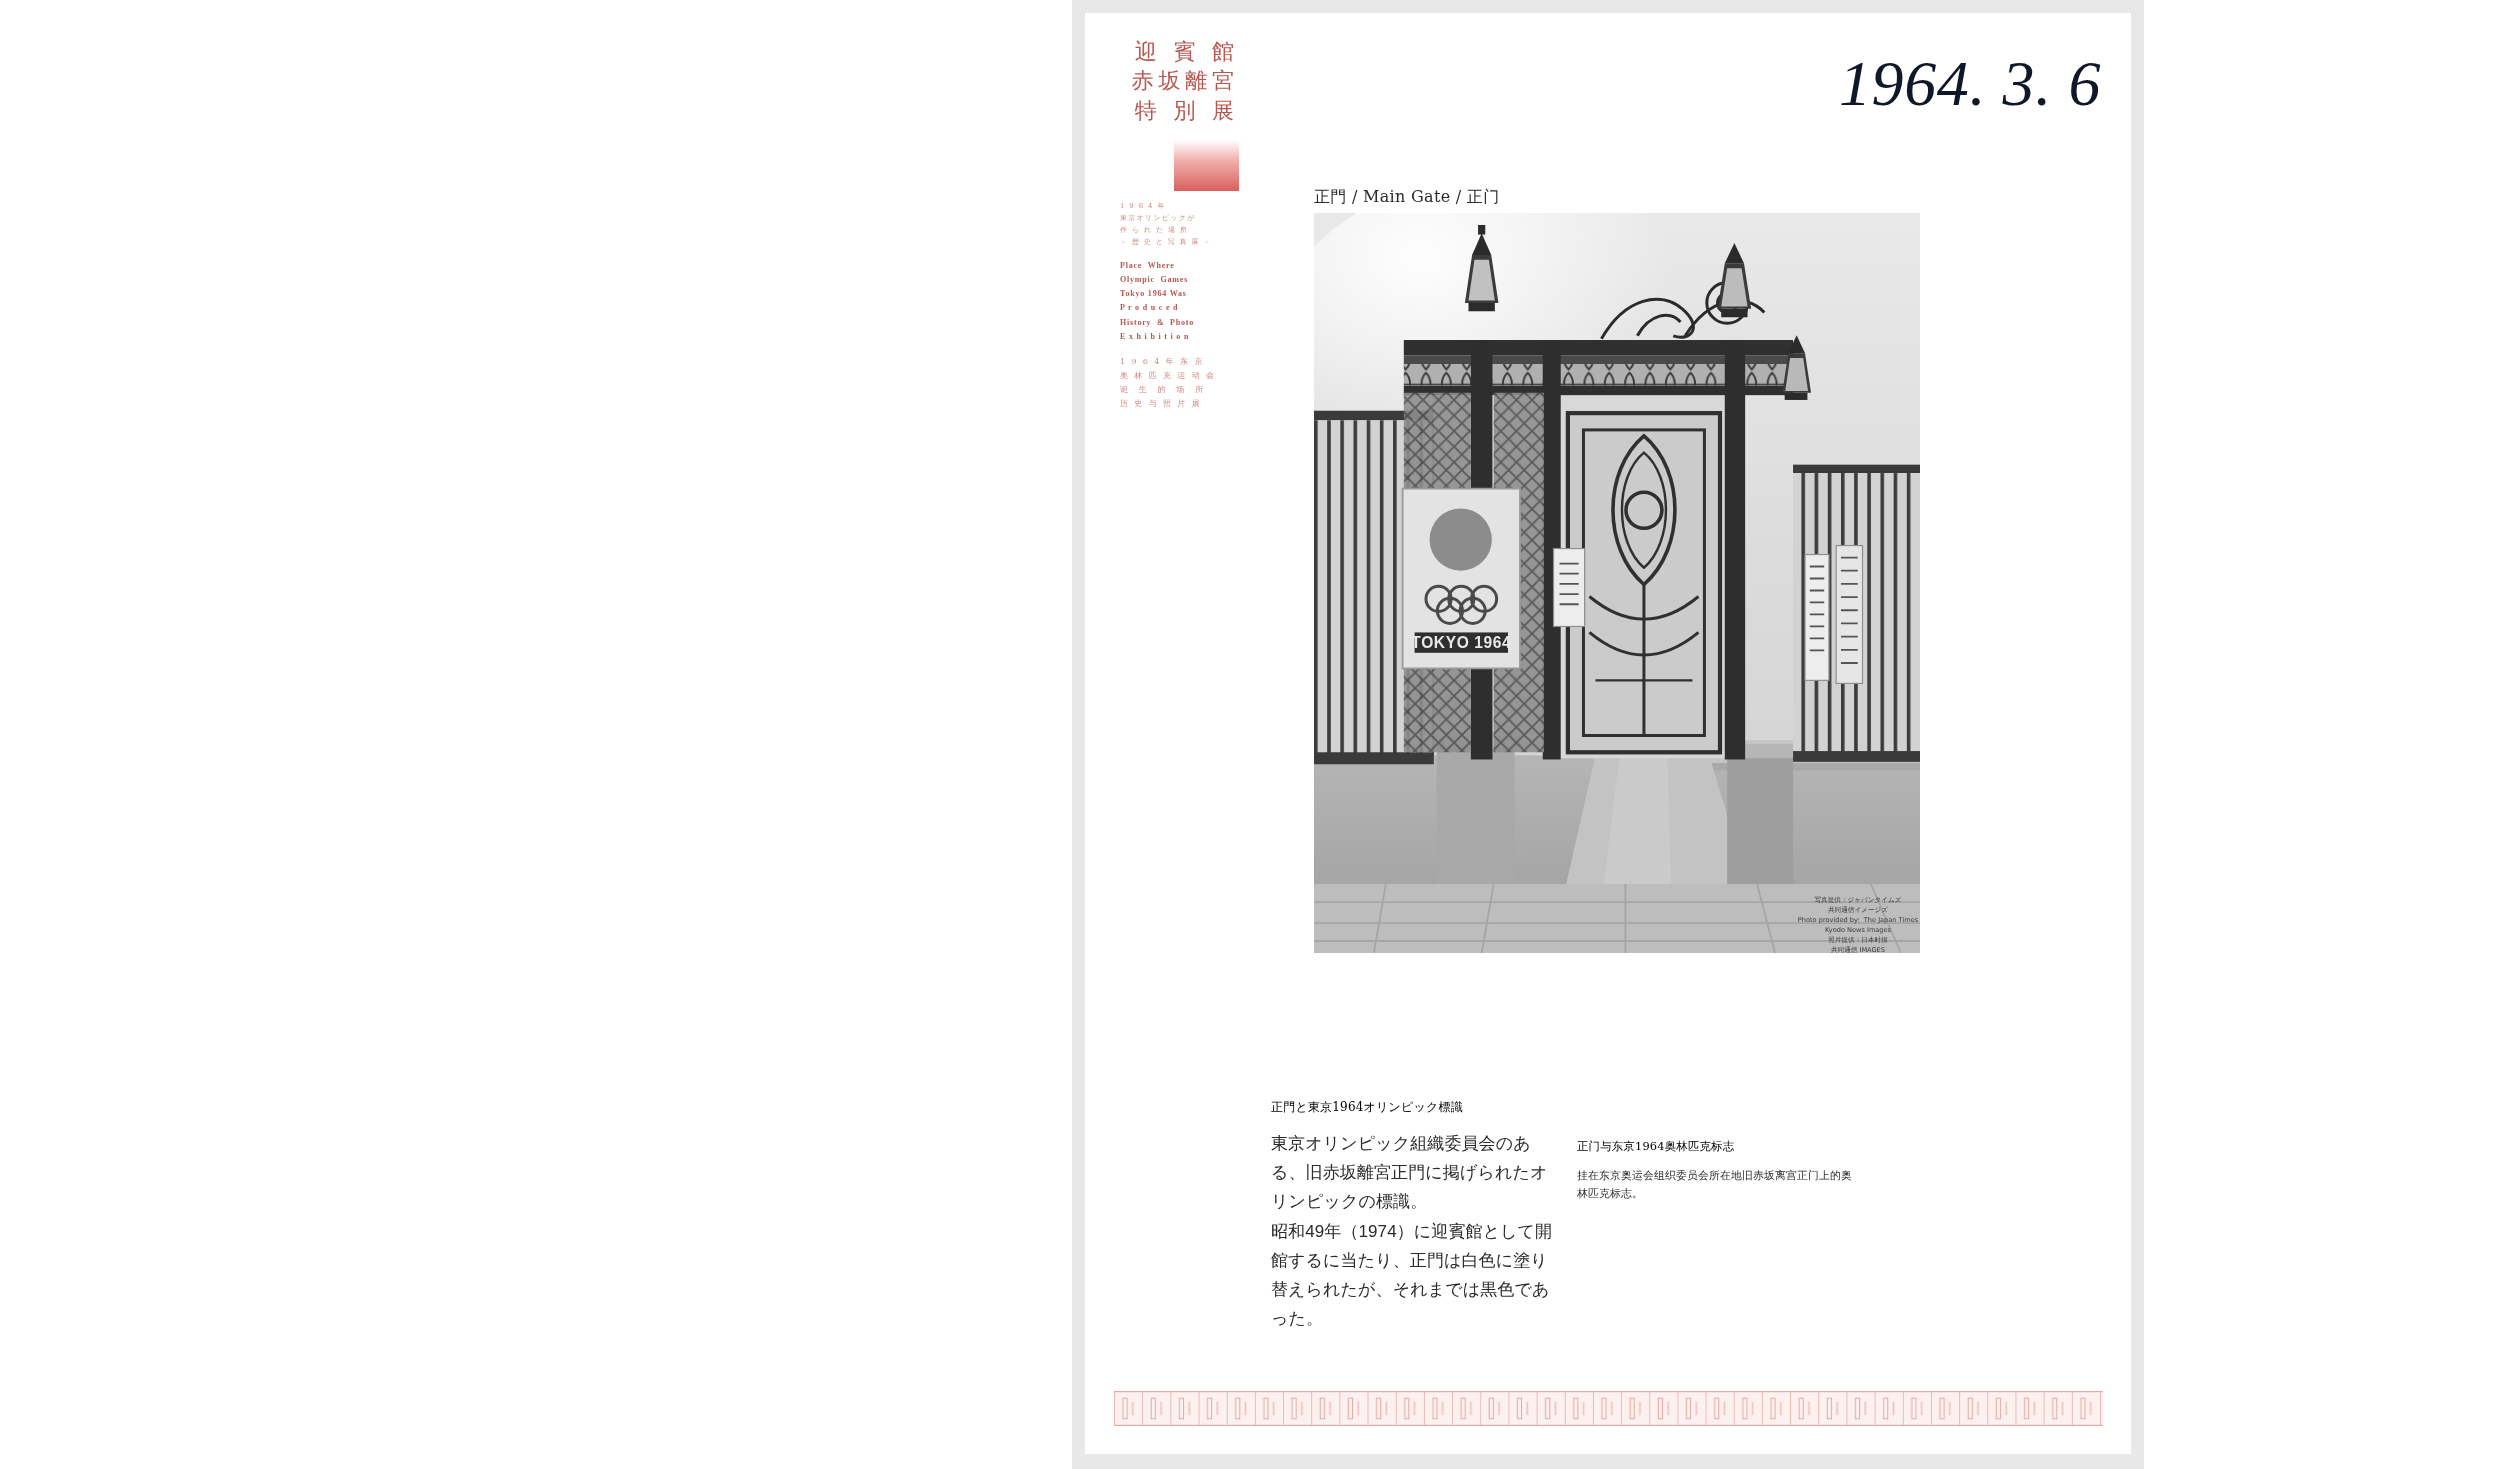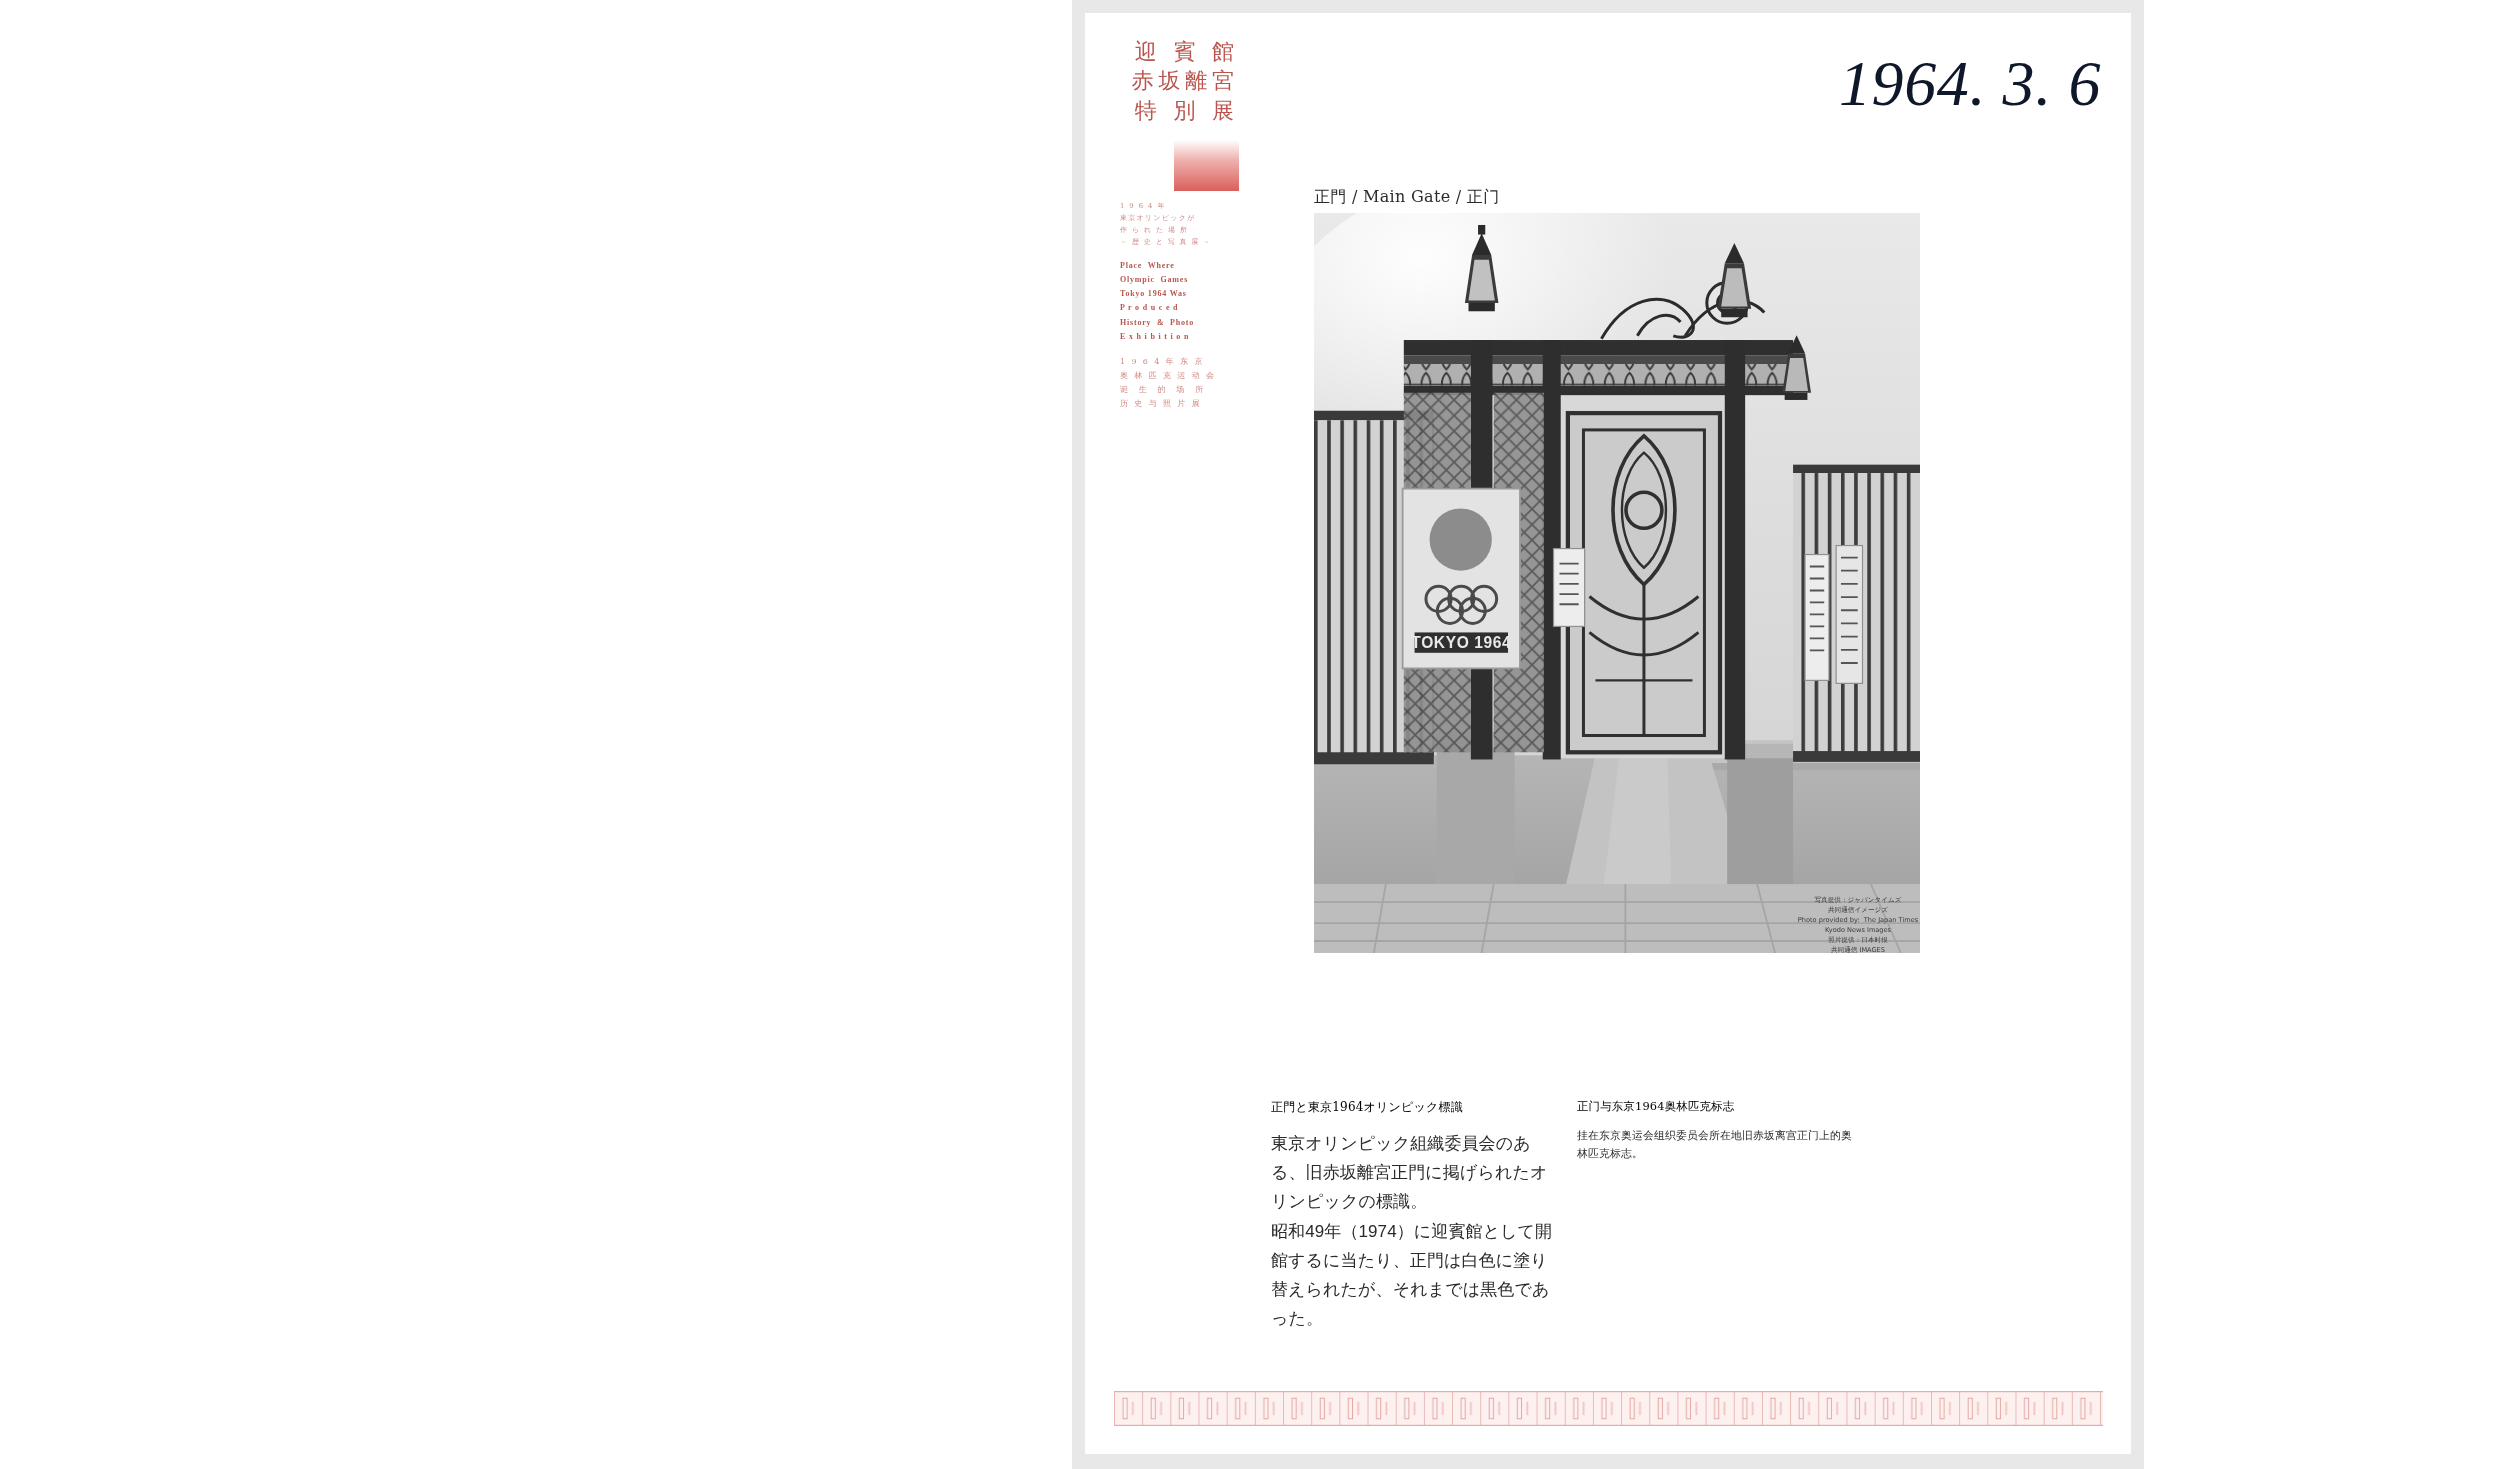--- a/index.html
+++ b/index.html
@@ -131,21 +131,21 @@
   .caps {
     position: absolute;
     left: 186px; top: 1086px;
     width: 713px;
     display: flex;
     gap: 0px;
   }
   .cap { }
   .cap-ja  { width: 306px; padding-right: 23px; }
   .cap-en  { width: 288px; padding-right: 23px; }
-  .cap-zh  { width: 282px; }
+  .cap-zh  { width: 282px; margin-top: 40px; }
 
   .cap h3 {
     margin: 0 0 13px 0;
     font-weight: normal;
     color: #000000;
   }
   .cap-ja h3 { font-size: 12px; font-family: "DejaVu Serif", serif; letter-spacing: 0.2px;}
   .cap-en h3 { font-size: 11.4px; font-family: "Liberation Sans", sans-serif; }
   .cap-zh h3 { font-size: 11.4px; font-family: "DejaVu Serif", serif; letter-spacing: 0.2px;}
 

